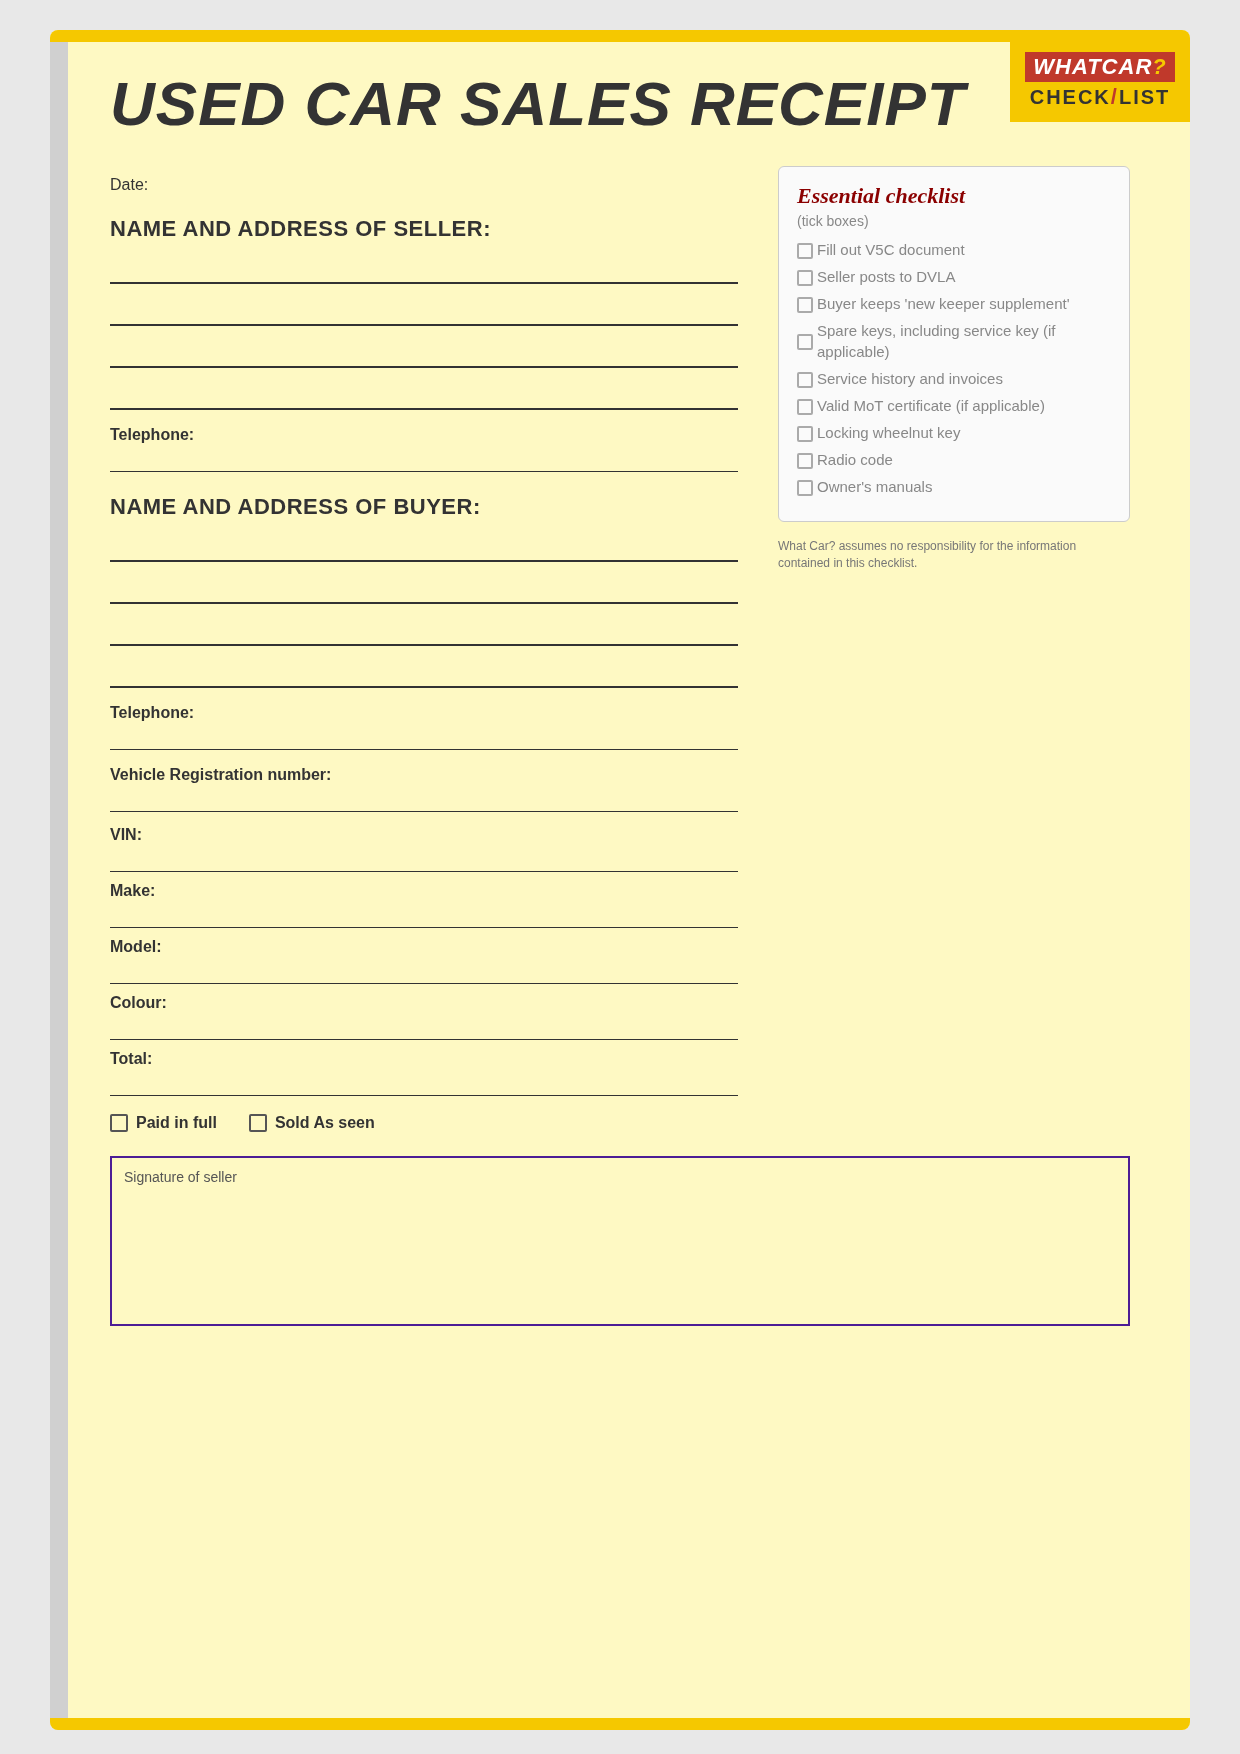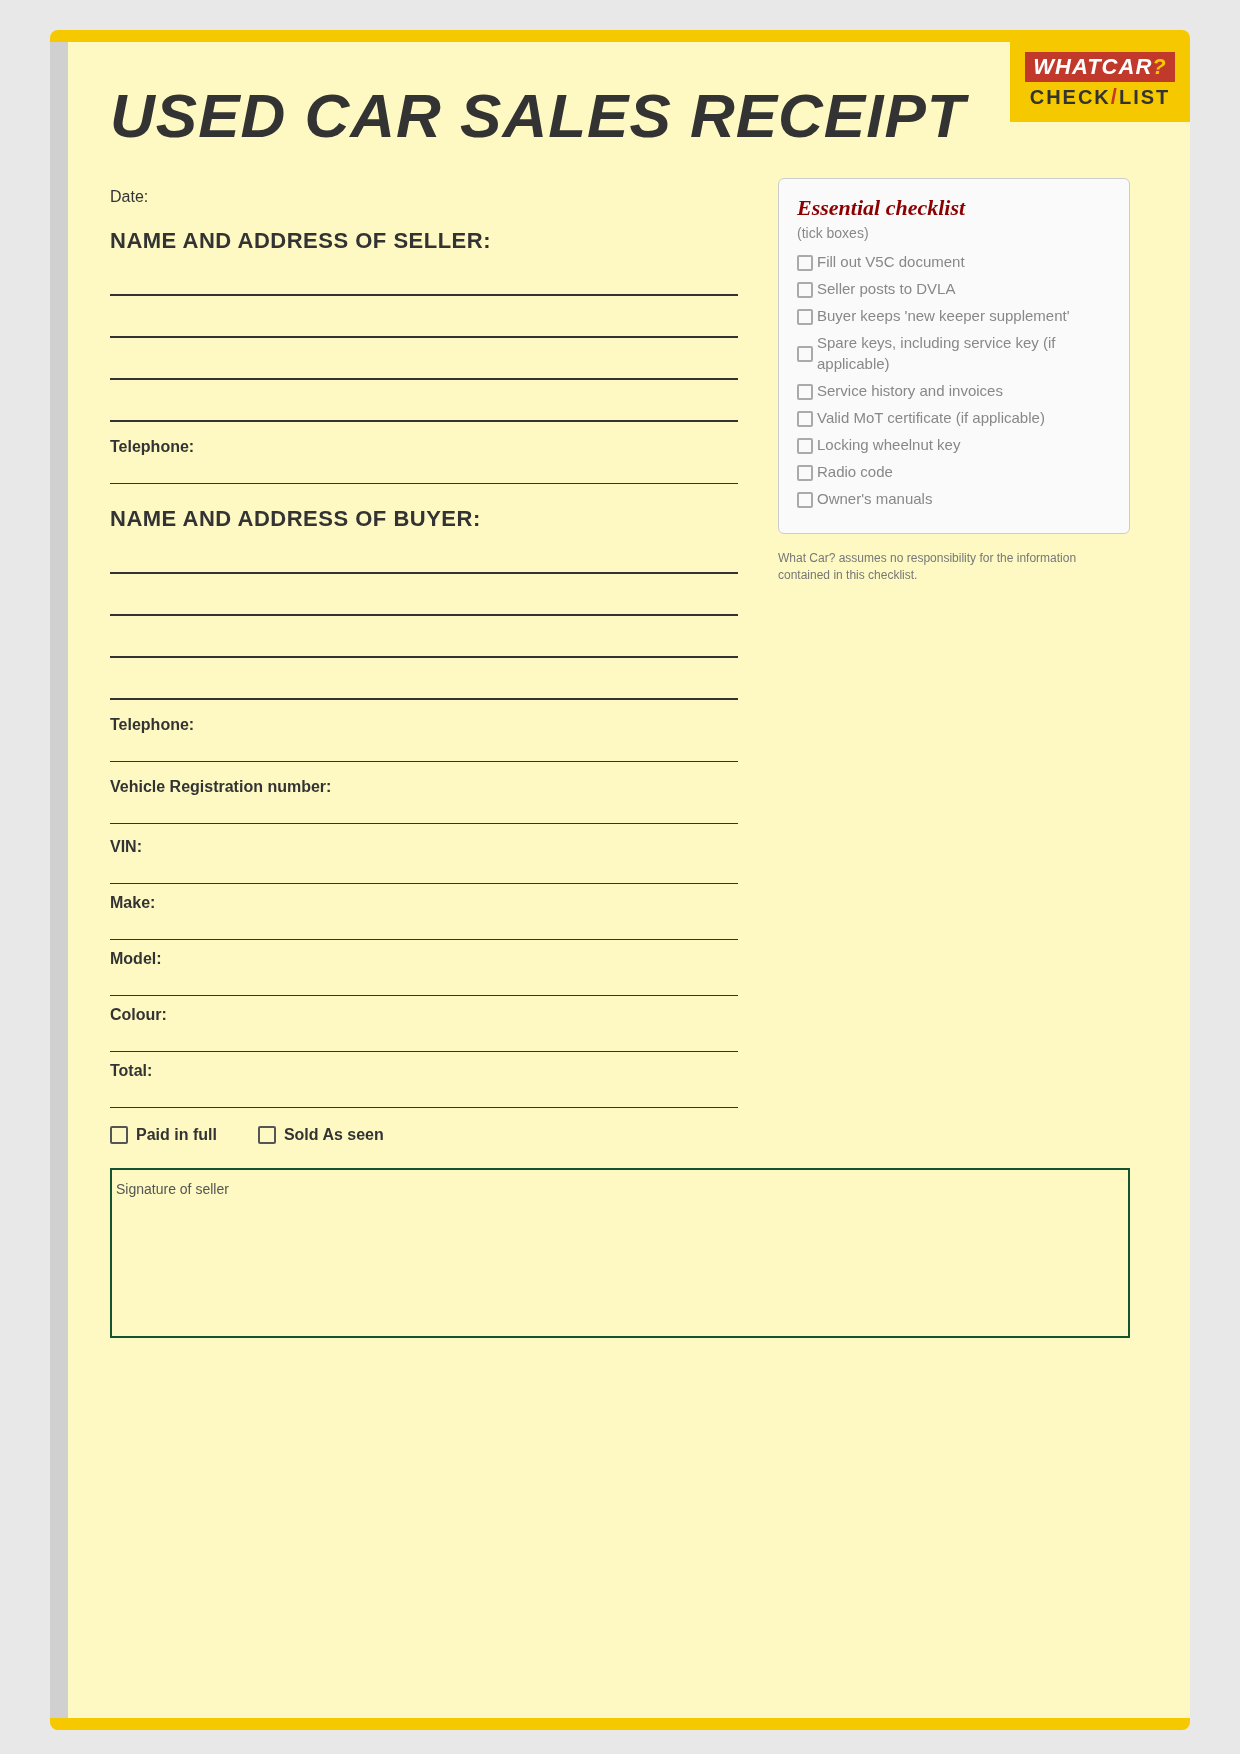--- a/index.html
+++ b/index.html
@@ -72,21 +72,21 @@
       color: #c0392b;
       font-size: 22px;
       font-weight: 900;
     }
     .main-title {
       font-size: 62px;
       font-weight: 900;
       font-style: italic;
       color: #333;
       text-transform: uppercase;
-      margin-top: 20px;
+      margin-top: 8px;
       margin-bottom: 28px;
       line-height: 1.1;
       letter-spacing: 1px;
     }
     .content-area {
       display: flex;
       gap: 40px;
       align-items: flex-start;
     }
     .left-column {
@@ -175,21 +175,21 @@
     }
     .disclaimer {
       margin-top: 16px;
       font-size: 12px;
       color: #777;
       line-height: 1.4;
     }
     
     .payment-row {
       display: flex;
-      gap: 41px;
+      gap: 32px;
       margin-top: 18px;
       align-items: center;
     }
     .payment-item {
       display: flex;
       align-items: center;
       gap: 8px;
       font-size: 16px;
       color: #333;
       font-weight: bold;
@@ -203,22 +203,22 @@
       flex-shrink: 0;
     }
     
     .signatures-row {
       display: flex;
       gap: 40px;
       margin-top: 24px;
     }
     .signature-box {
       flex: 1;
-      border: 2px solid #14532d;
-      padding: 10px 4px;
+      border: 2px solid #4c1d95;
+      padding: 10px 12px;
       height: 170px;
       position: relative;
     }
     .signature-label {
       font-size: 14px;
       color: #555;
       margin-bottom: 0;
     }
     
     .left-accent {

